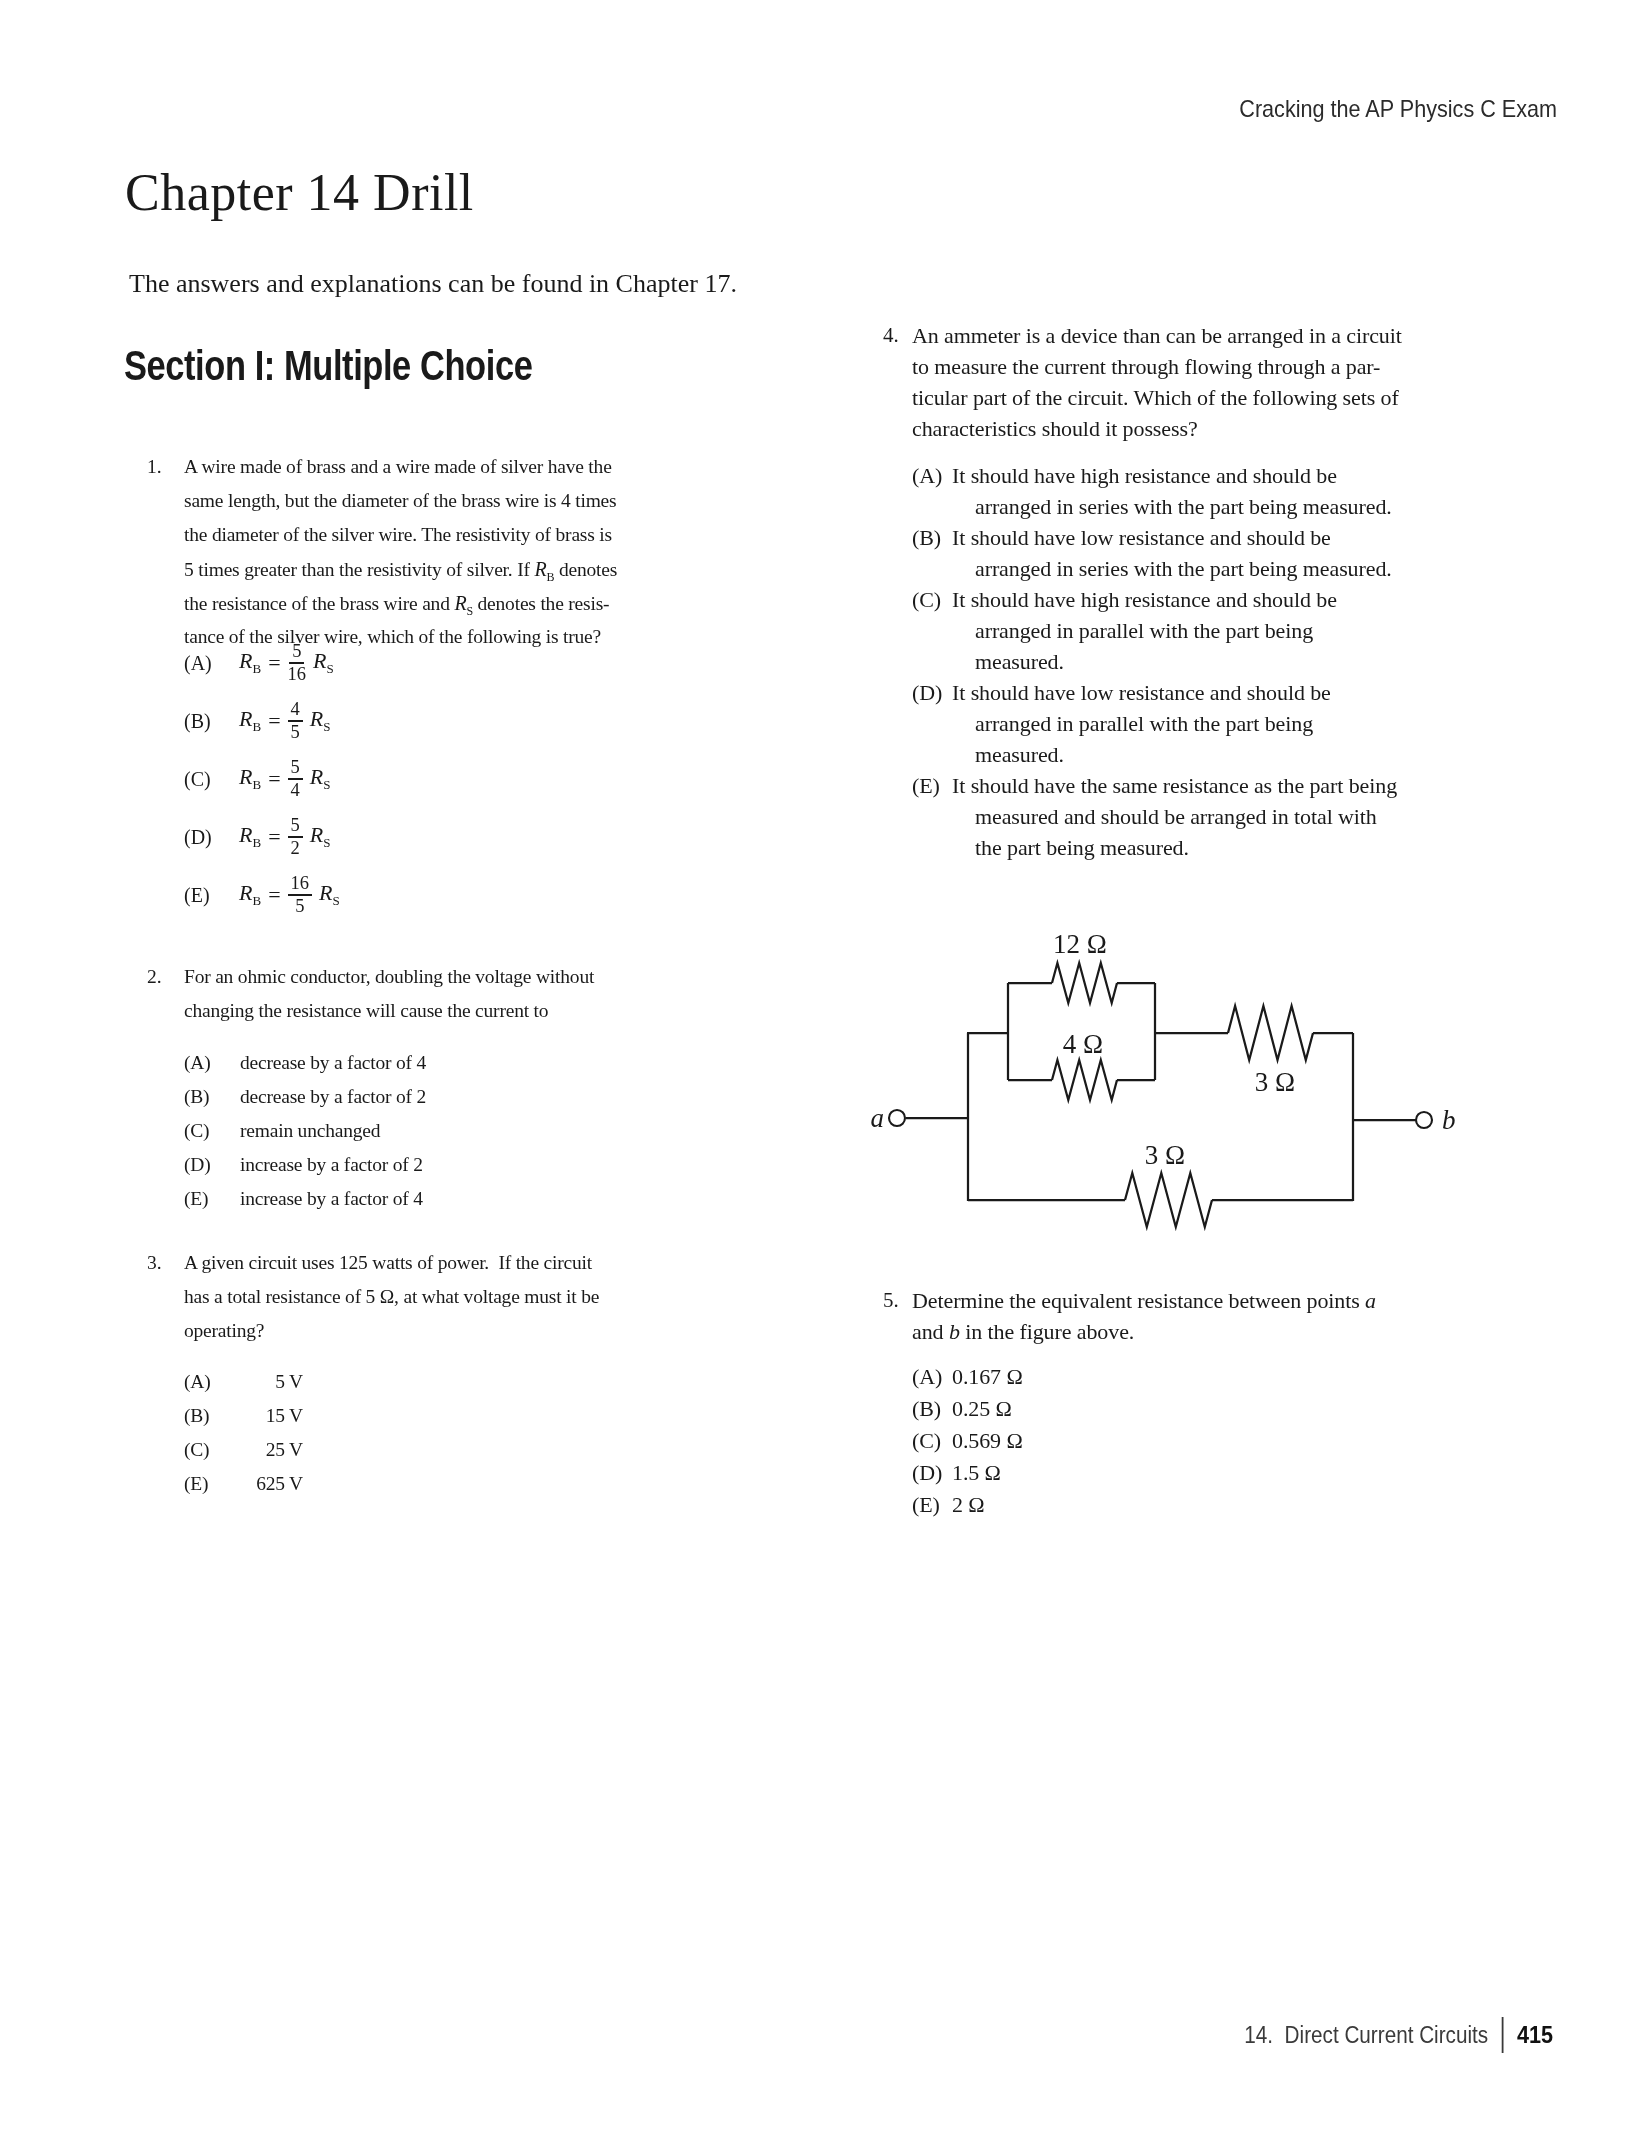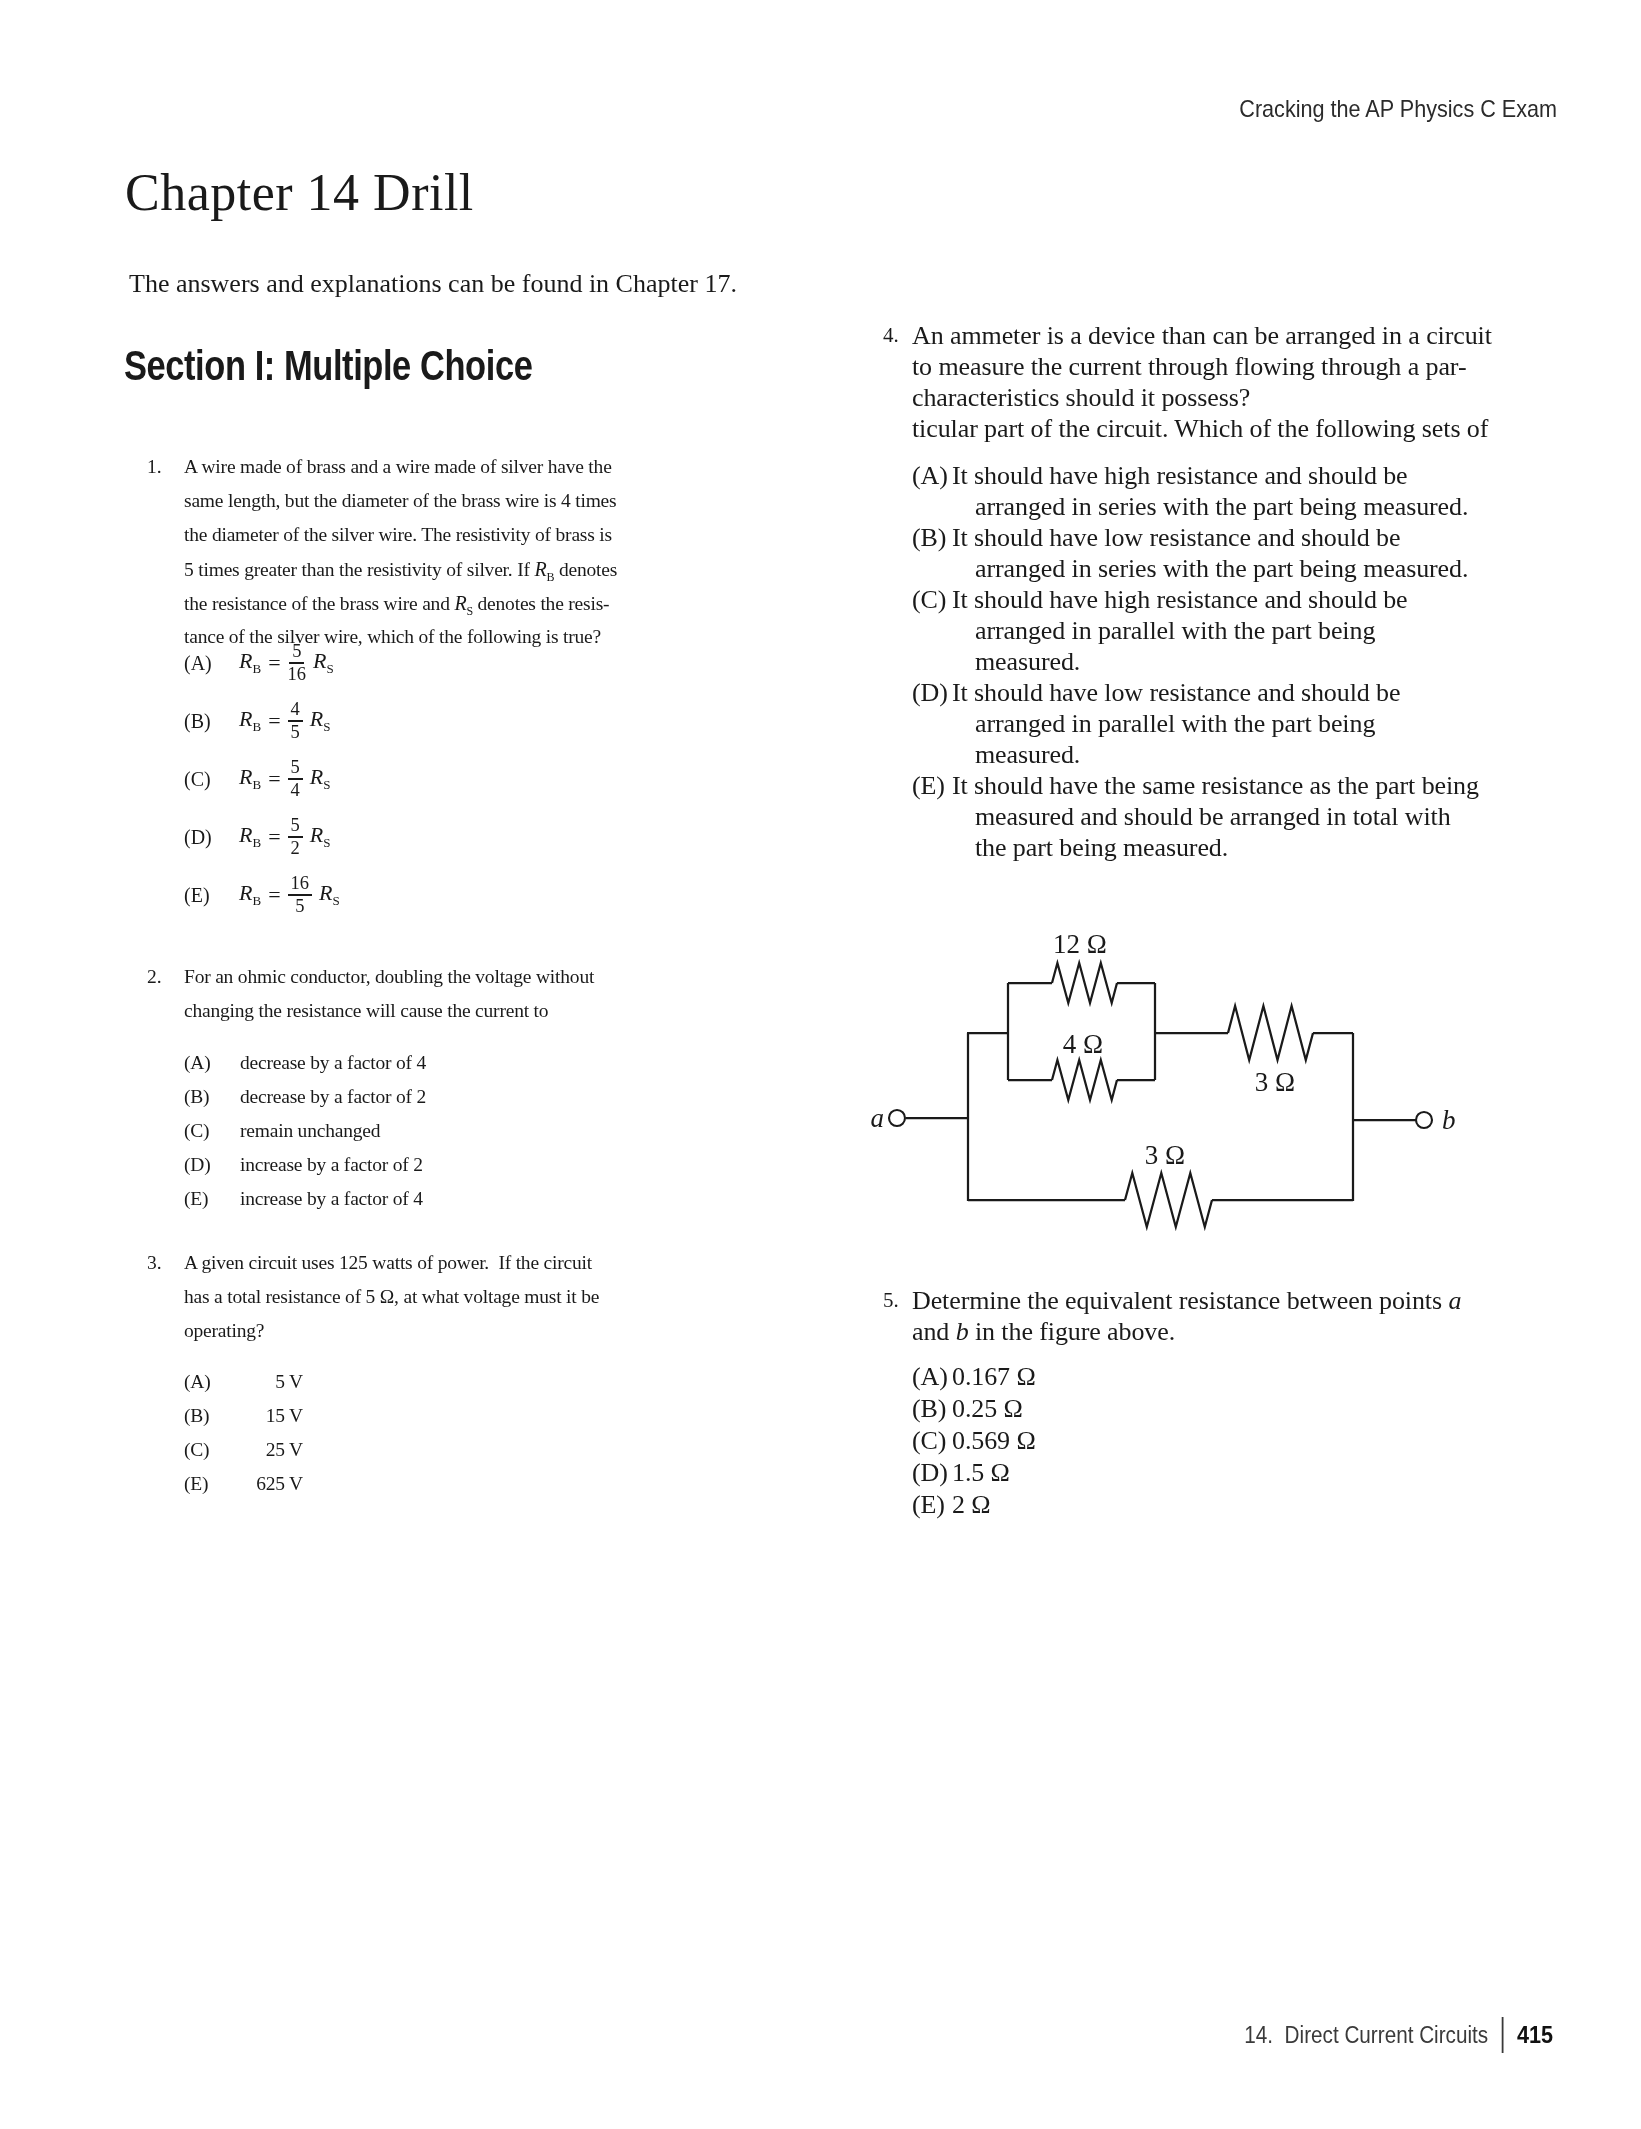--- a/index.html
+++ b/index.html
@@ -12,21 +12,21 @@
   .title{left:125px;top:167px;font-size:52px;line-height:1;letter-spacing:0.5px;white-space:nowrap;}
   .subtitle{left:129px;top:271px;font-size:26px;line-height:1;white-space:nowrap;}
   .section-head{left:124px;top:342px;font-size:42px;font-weight:bold;letter-spacing:-0.5px;
        transform:scaleX(0.82);transform-origin:left center;white-space:nowrap;}
   
   .q{position:absolute;}
   .qnum{position:absolute;left:0;top:0;}
   .qL .qnum{font-size:19.5px;line-height:34px;}
   .qR .qnum{font-size:21px;line-height:31px;}
   .qbodyL{margin-left:37px;font-size:19.5px;letter-spacing:-0.2px;}
-  .qbodyR{margin-left:29px;font-size:26px;letter-spacing:-0.1px;}
+  .qbodyR{margin-left:29px;font-size:22px;letter-spacing:-0.1px;}
   .ln{height:34px;line-height:34px;white-space:nowrap;}
   .lnr{height:31px;line-height:31px;white-space:nowrap;}
   .sp18{height:18px;} .sp17{height:17px;} .sp16{height:16px;} .sp14{height:14px;}
   .oln{height:34px;line-height:34px;white-space:nowrap;}
   .oln .olab{display:inline-block;width:56px;}
   .olnr{height:32px;line-height:32px;white-space:nowrap;}
   .olnr .olab{display:inline-block;width:40px;}
   .val{display:inline-block;width:63px;text-align:right;}
   
   .fropts{left:184px;top:634px;font-size:19.5px;}
@@ -162,22 +162,22 @@
     <div class="oln"><span class="olab">(C)</span><span class="val">25 V</span></div>
     <div class="oln"><span class="olab">(E)</span><span class="val">625 V</span></div>
   </div>
 </div>
 
 <div class="q qR" style="left:883px;top:320px;">
   <span class="qnum">4.</span>
   <div class="qbodyR">
     <div class="lnr">An ammeter is a device than can be arranged in a circuit</div>
     <div class="lnr">to measure the current through flowing through a par-</div>
+    <div class="lnr">ticular part of the circuit. Which of the following sets of</div>
     <div class="lnr">characteristics should it possess?</div>
-    <div class="lnr">ticular part of the circuit. Which of the following sets of</div>
     <div class="sp16"></div>
     <div class="opt">
       <span class="olab4">(A)</span>
       <div class="lnr first">It should have high resistance and should be</div>
       <div class="lnr">arranged in series with the part being measured.</div>
     </div>
     <div class="opt">
       <span class="olab4">(B)</span>
       <div class="lnr first">It should have low resistance and should be</div>
       <div class="lnr">arranged in series with the part being measured.</div>

